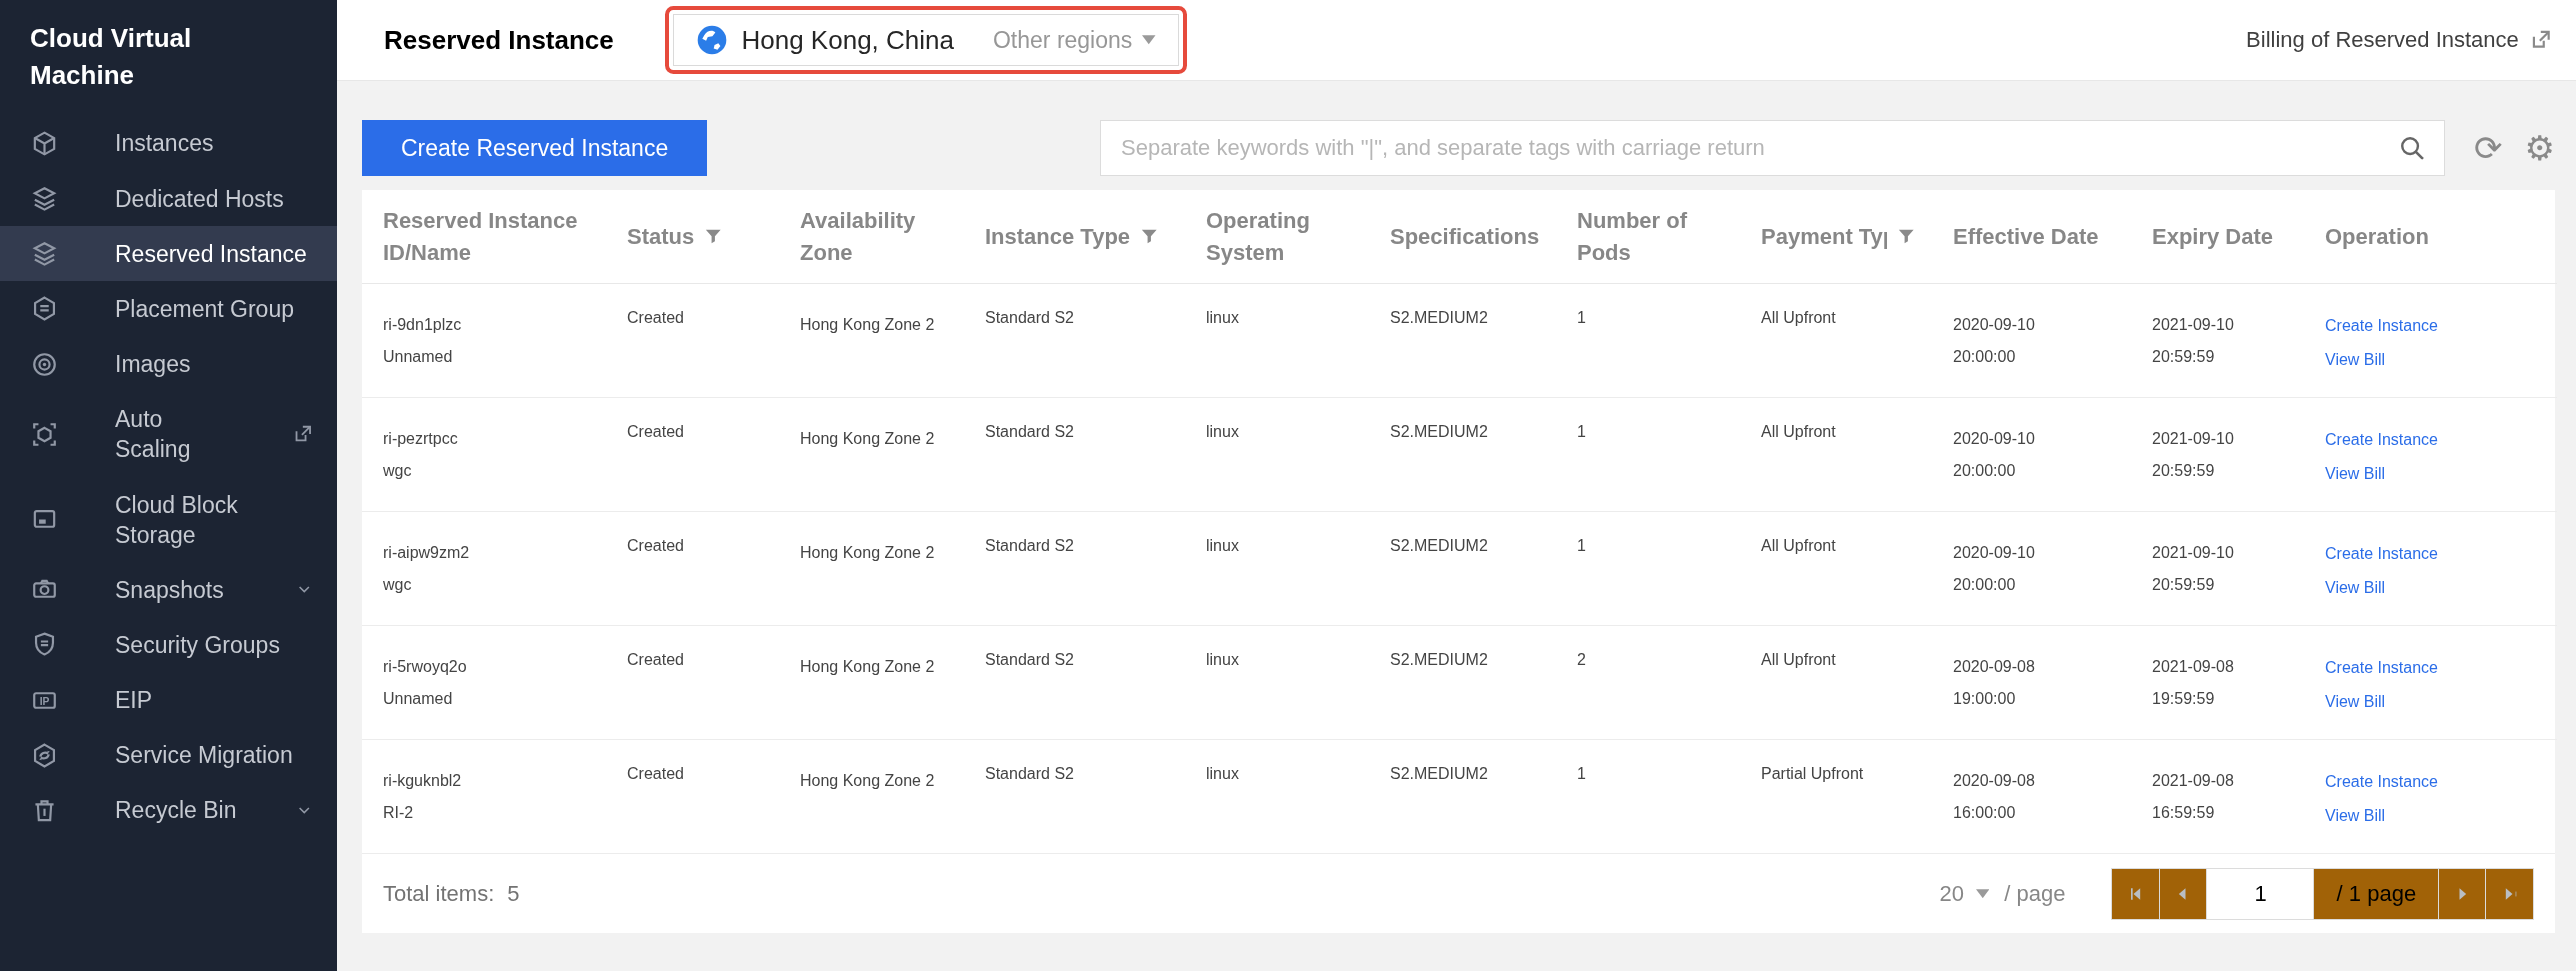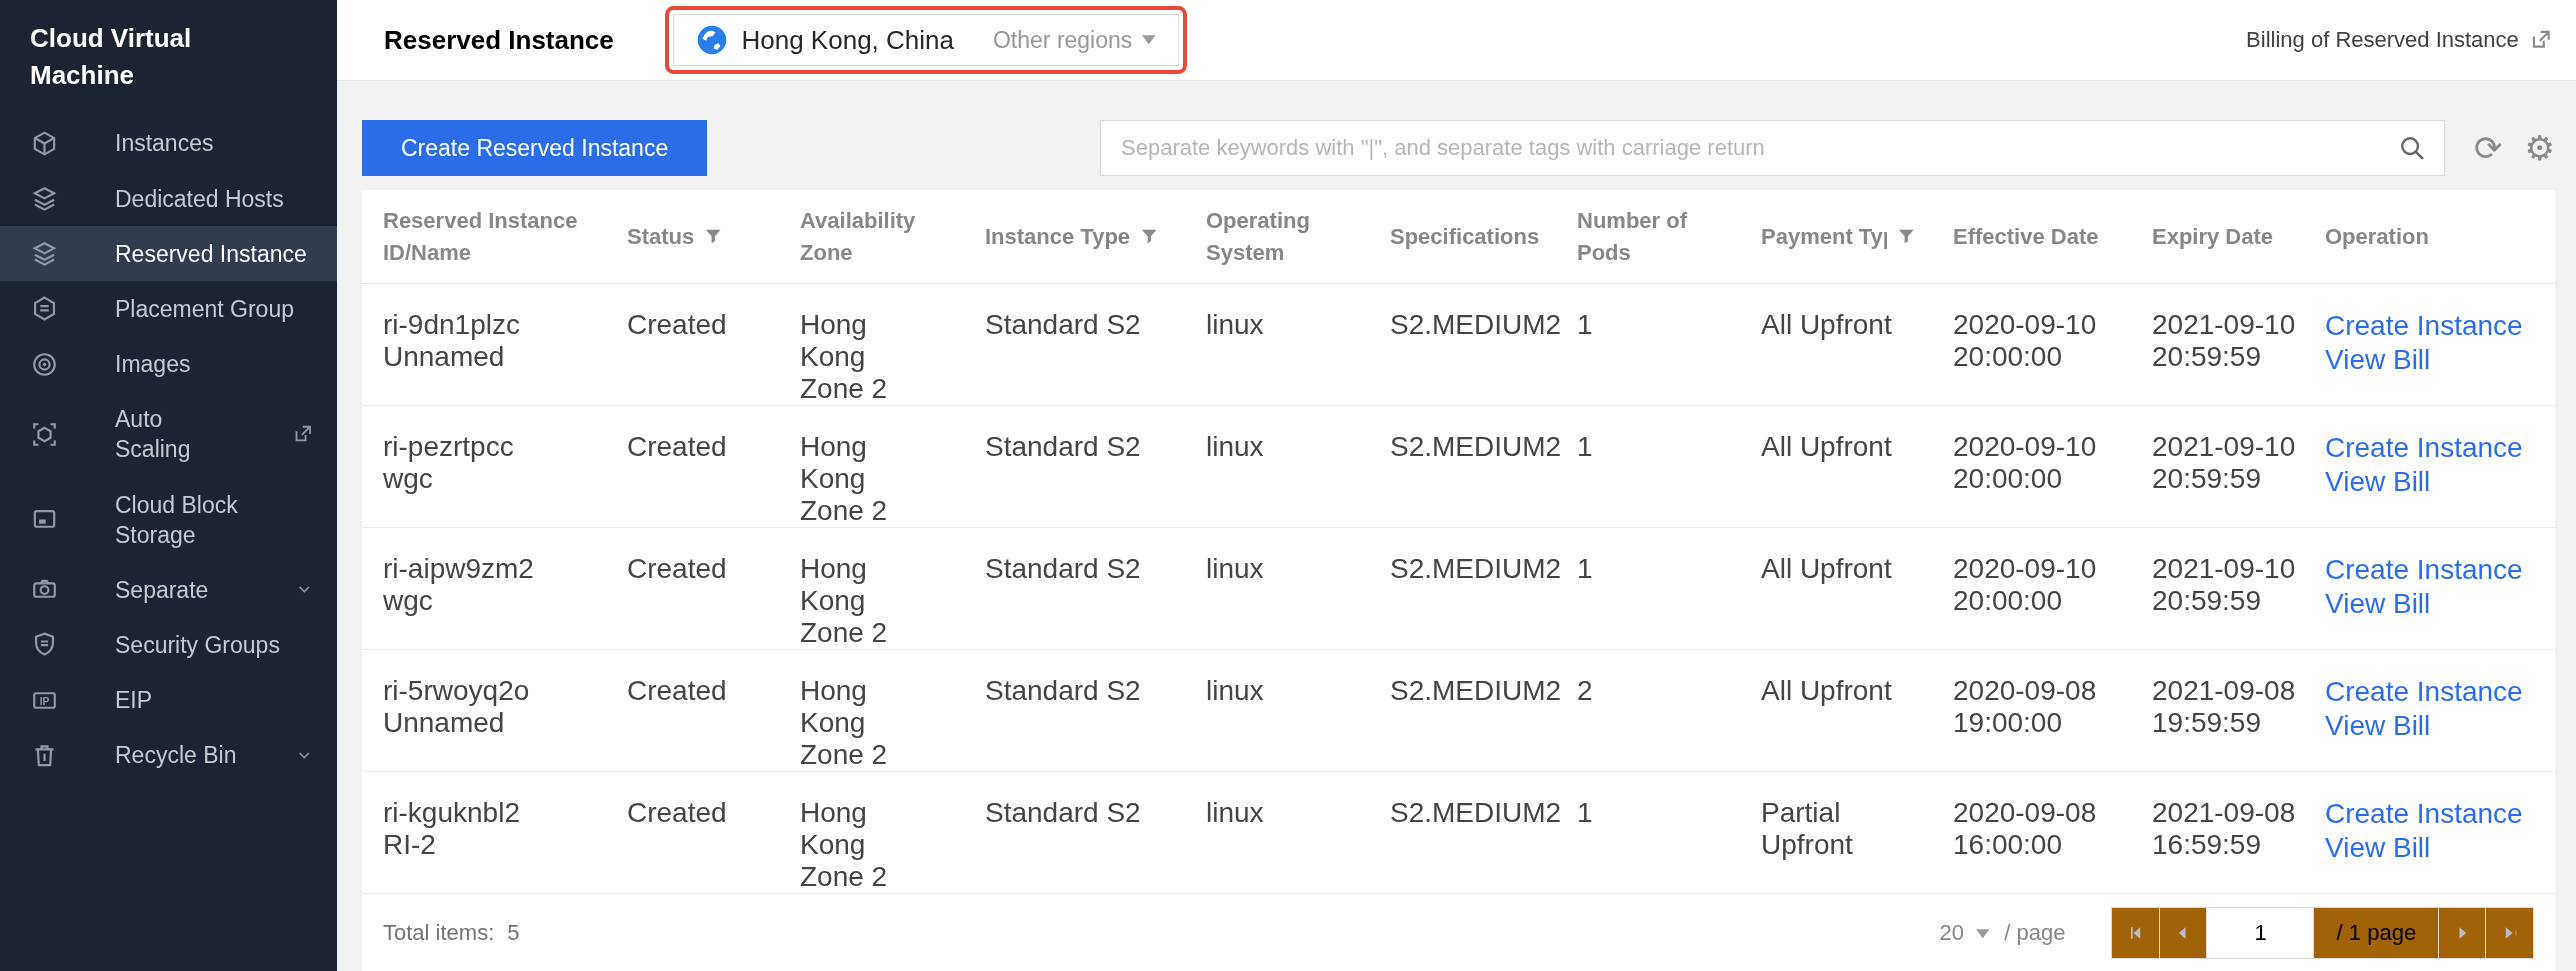--- a/index.html
+++ b/index.html
@@ -41,21 +41,21 @@
   .search-input::placeholder { color:#b6b6b6; }
   .tool-ico { color:#8a8a8a; font-size:34px; line-height:34px; cursor:pointer; }
   .tool-ico.r { margin-left:29px; }
   .tool-ico.g { margin-left:22px; }
 
   
   .card { background:#fff; margin-top:14.3px; width:2193px; }
   table { border-collapse:collapse; table-layout:fixed; width:2193px; }
   th { font-weight:bold; color:#878787; text-align:left; font-size:22px; height:93px; vertical-align:middle;
       border-bottom:1.7px solid #e8e8e8; padding:0 13.5px 0 0; }
-  td { vertical-align:top; padding:25px 13.5px 0 0; height:114px; font-size:28px; color:#444; border-bottom:1.7px solid #ececec; }
+  td { vertical-align:top; padding:25px 13.5px 0 0; height:114px; font-size:16px; color:#444; border-bottom:1.7px solid #ececec; }
   tr.body-row:last-child td { border-bottom:none; }
   .pad1 { padding-left:21px; }
   .th-wrap { line-height:32px; }
   .w250{max-width:210px;} .w160{max-width:135px;} .w150{max-width:126px;}
   .th-flex { display:flex; align-items:center; gap:10px; }
   .clip { max-width:126px; overflow:hidden; white-space:nowrap; display:inline-block; }
   .funnel { width:18.5px; height:18.5px; flex:0 0 18.5px; cursor:pointer; }
   .line { line-height:32px; }
   .op a, .op .lnk { color:#2b6de8; text-decoration:none; cursor:pointer; display:block; line-height:34px; }
 
@@ -144,21 +144,21 @@
         </svg>
       <span class="lbl">Cloud Block Storage</span>
     </div>
 
     <div class="nav-item">
       <svg class="s-icon" viewBox="0 0 24 24">
           <rect x="3.5" y="7" width="17" height="11" rx="1.5"></rect>
           <circle cx="12" cy="12.5" r="3.2"></circle>
           <path d="M9 7l1.2-2.2h3.6L15 7"></path>
         </svg>
-      <span class="lbl">Separate</span>
+      <span class="lbl">Snapshots</span>
       <svg class="chev" viewBox="0 0 24 24">
           <path d="M6 9l6 6 6-6" stroke="#9198a6" stroke-width="2" fill="none"></path>
         </svg>
     </div>
 
 
     <div class="nav-item">
       <svg class="s-icon" viewBox="0 0 24 24">
           <path d="M12 3l7 2.5v5c0 4.6-3 8.1-7 9.7-4-1.6-7-5.1-7-9.7v-5z"></path>
           <path d="M9 9.5h6M9 12.5h6"></path>
@@ -167,20 +167,29 @@
     </div>
 
     <div class="nav-item">
       <svg class="s-icon" viewBox="0 0 24 24" style="font-size:27px">
           <rect x="3.5" y="6" width="17" height="12" rx="1.5"></rect>
           <text x="12" y="15.4" text-anchor="middle" font-size="8.5" font-weight="bold" fill="#9198a6" stroke="none">IP</text>
         </svg>
       <span class="lbl">EIP</span>
     </div>
 
+    <div class="nav-item">
+      <svg class="s-icon" viewBox="0 0 24 24">
+          <path d="M12 3l7.8 4.5v9L12 21l-7.8-4.5v-9z"></path>
+          <path d="M8.5 13a4 4 0 016.5-2.5M15.5 11a4 4 0 01-6.5 2.5"></path>
+          <path class="fil" d="M14.5 8l2 .8-2 1.2z"></path>
+          <path class="fil" d="M9.5 16l-2-.8 2-1.2z"></path>
+        </svg>
+      <span class="lbl">Service Migration</span>
+    </div>
 
     <div class="nav-item">
       <svg class="s-icon" viewBox="0 0 24 24">
           <path d="M4.5 7h15M9.5 7V4.5h5V7"></path>
           <path d="M6.5 7l.8 13h9.4l.8-13"></path>
           <path d="M12 10.5v6"></path>
         </svg>
       <span class="lbl">Recycle Bin</span>
       <svg class="chev" viewBox="0 0 24 24">
           <path d="M6 9l6 6 6-6" stroke="#9198a6" stroke-width="2" fill="none"></path>

